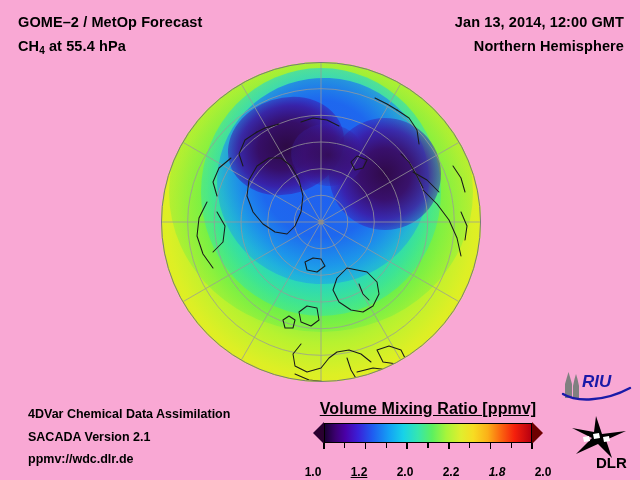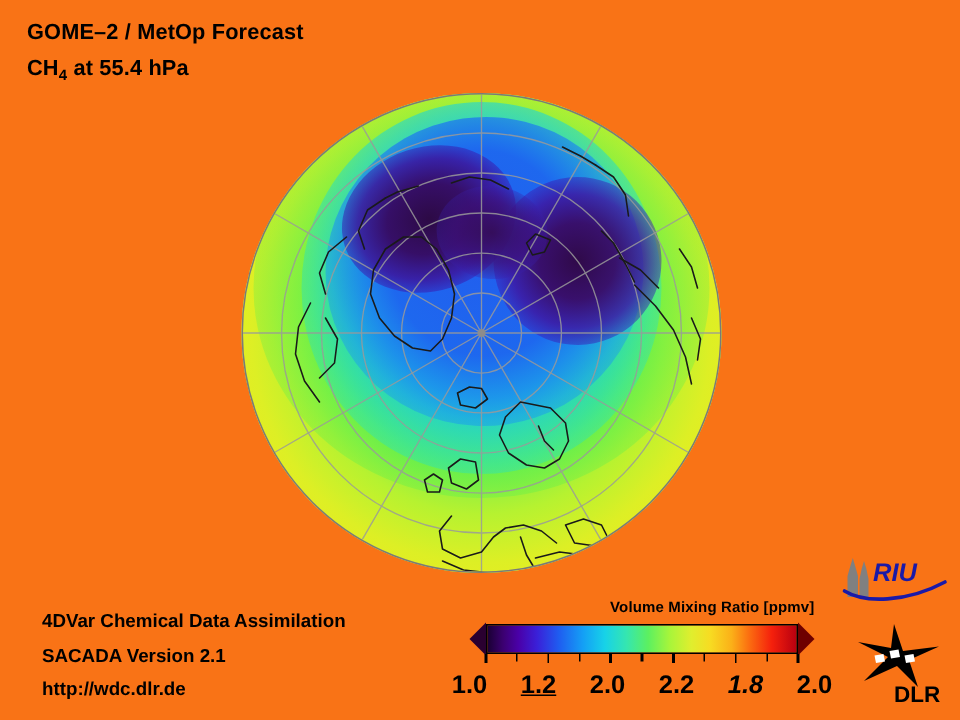--- a/index.html
+++ b/index.html
@@ -1,19 +1,19 @@
 <!DOCTYPE html>
 <html><head>
 <meta charset="utf-8">
 <style>
   html,body{margin:0;padding:0;background:#ffffff;}
   body{width:640px;height:480px;position:relative;overflow:hidden;
        font-family:"Liberation Sans",sans-serif;color:#000;}
 
-  .fig{position:absolute;inset:0;background:#f97316;}
+  .fig{position:absolute;inset:0;background:#f9a8d4;}
 
   
   .hdr-left{position:absolute;left:18px;top:10px;}
   .hdr-right{position:absolute;right:16px;top:10px;text-align:right;}
   .hdr-line{font-size:14.5px;font-weight:bold;letter-spacing:.1px;
             line-height:24px;white-space:nowrap;}
   .hdr-line sub{font-size:10px;vertical-align:baseline;position:relative;top:3px;}
 
   
   .globe-wrap{position:absolute;left:161px;top:62px;width:320px;height:320px;}
@@ -25,55 +25,59 @@
 
   
   .lay{position:absolute;border-radius:50%;}
 
   
   .credits{position:absolute;left:18px;top:403px;margin-left:10px;}
   .credits div{font-size:12.5px;font-weight:bold;line-height:22.5px;white-space:nowrap;}
 
   
   .cbar-block{position:absolute;left:313px;top:400px;width:230px;}
-  .cbar-title{font-size:10px;font-weight:bold;text-align:right;
-              letter-spacing:.1px;white-space:nowrap;}
+  .cbar-title{font-size:16px;font-weight:bold;text-align:center;
+              letter-spacing:.1px;white-space:nowrap;text-decoration:underline;}
   .cbar-row{position:relative;height:22px;margin-top:4px;}
   .cbar-cap{position:absolute;top:0;width:0;height:0;
             border-top:11px solid transparent;border-bottom:11px solid transparent;}
   .cap-l{left:0;border-right:11px solid #2a0030;}
   .cap-r{right:0;border-left:11px solid #6e0000;}
   .cbar-bar{position:absolute;left:11px;right:11px;top:1px;height:20px;
             border:1.3px solid #000;box-sizing:border-box;
             background:linear-gradient(to right,
               #1a0033 0%, #3b0070 5%, #4a00a8 10%, #3a20d8 16%,
               #1f5cf0 23%, #14a0f5 31%, #17d2e8 38%, #35e6b0 45%,
               #5cf060 52%, #a8f53a 59%, #e0ee2e 66%, #f7dc22 72%,
               #fbb018 79%, #fb6a10 85%, #f5200c 92%, #b80010 100%);}
   .ticks{position:absolute;left:11px;right:11px;top:21px;height:6px;}
   .ticks i{position:absolute;top:0;width:1.3px;height:5px;background:#000;}
   .ticks i.mj{height:6px;width:1.6px;}
   .cbar-labels{position:relative;height:18px;margin-top:5px;}
-  .cbar-labels span{position:absolute;top:5px;transform:translateX(-50%);
-                    font-size:17px;font-weight:bold;white-space:nowrap;}
+  .cbar-labels span{position:absolute;top:16px;transform:translateX(-50%);
+                    font-size:12px;font-weight:bold;white-space:nowrap;}
 
   
   .riu{position:absolute;left:560px;top:370px;width:74px;height:34px;}
   .dlr{position:absolute;left:566px;top:414px;width:68px;height:56px;}
 </style>
 </head>
 <body>
 
 <div class="fig">
 
   <div class="hdr-left">
     <div class="hdr-line">GOME–2 / MetOp Forecast</div>
     <div class="hdr-line"><span>CH</span><sub>4</sub><span> at 55.4 hPa</span></div>
   </div>
 
+  <div class="hdr-right">
+    <div class="hdr-line">Jan 13, 2014, 12:00 GMT</div>
+    <div class="hdr-line">Northern Hemisphere</div>
+  </div>
 
   <div class="globe-wrap">
     <div class="globe">
 
       <div class="lay" style="left:-4px;top:-4px;width:328px;height:328px;
            background:radial-gradient(circle at 50% 50%,
              #9cf03a 0%, #86ef45 26%, #7cee4a 38%, #b6f230 52%,
              #ddef25 66%, #eeea1e 80%, #f2e21c 92%, #e8d41e 100%);"></div>
 
       <div class="lay" style="left:8px;top:-10px;width:304px;height:280px;
@@ -200,21 +204,21 @@
 
         <circle cx="160" cy="160" r="2.6" fill="#8c8c8c"></circle>
       </svg>
     </div>
     <div class="globe-rim"></div>
   </div>
 
   <div class="credits">
     <div>4DVar Chemical Data Assimilation</div>
     <div>SACADA Version 2.1</div>
-    <div>http://wdc.dlr.de</div>
+    <div>ppmv://wdc.dlr.de</div>
   </div>
 
   <div class="cbar-block">
     <div class="cbar-title">Volume Mixing Ratio [ppmv]</div>
 
     <div class="cbar-row">
       <div class="cbar-cap cap-l"></div>
       <div class="cbar-bar"></div>
       <div class="cbar-cap cap-r"></div>
       <div class="ticks" id="cbticks">

